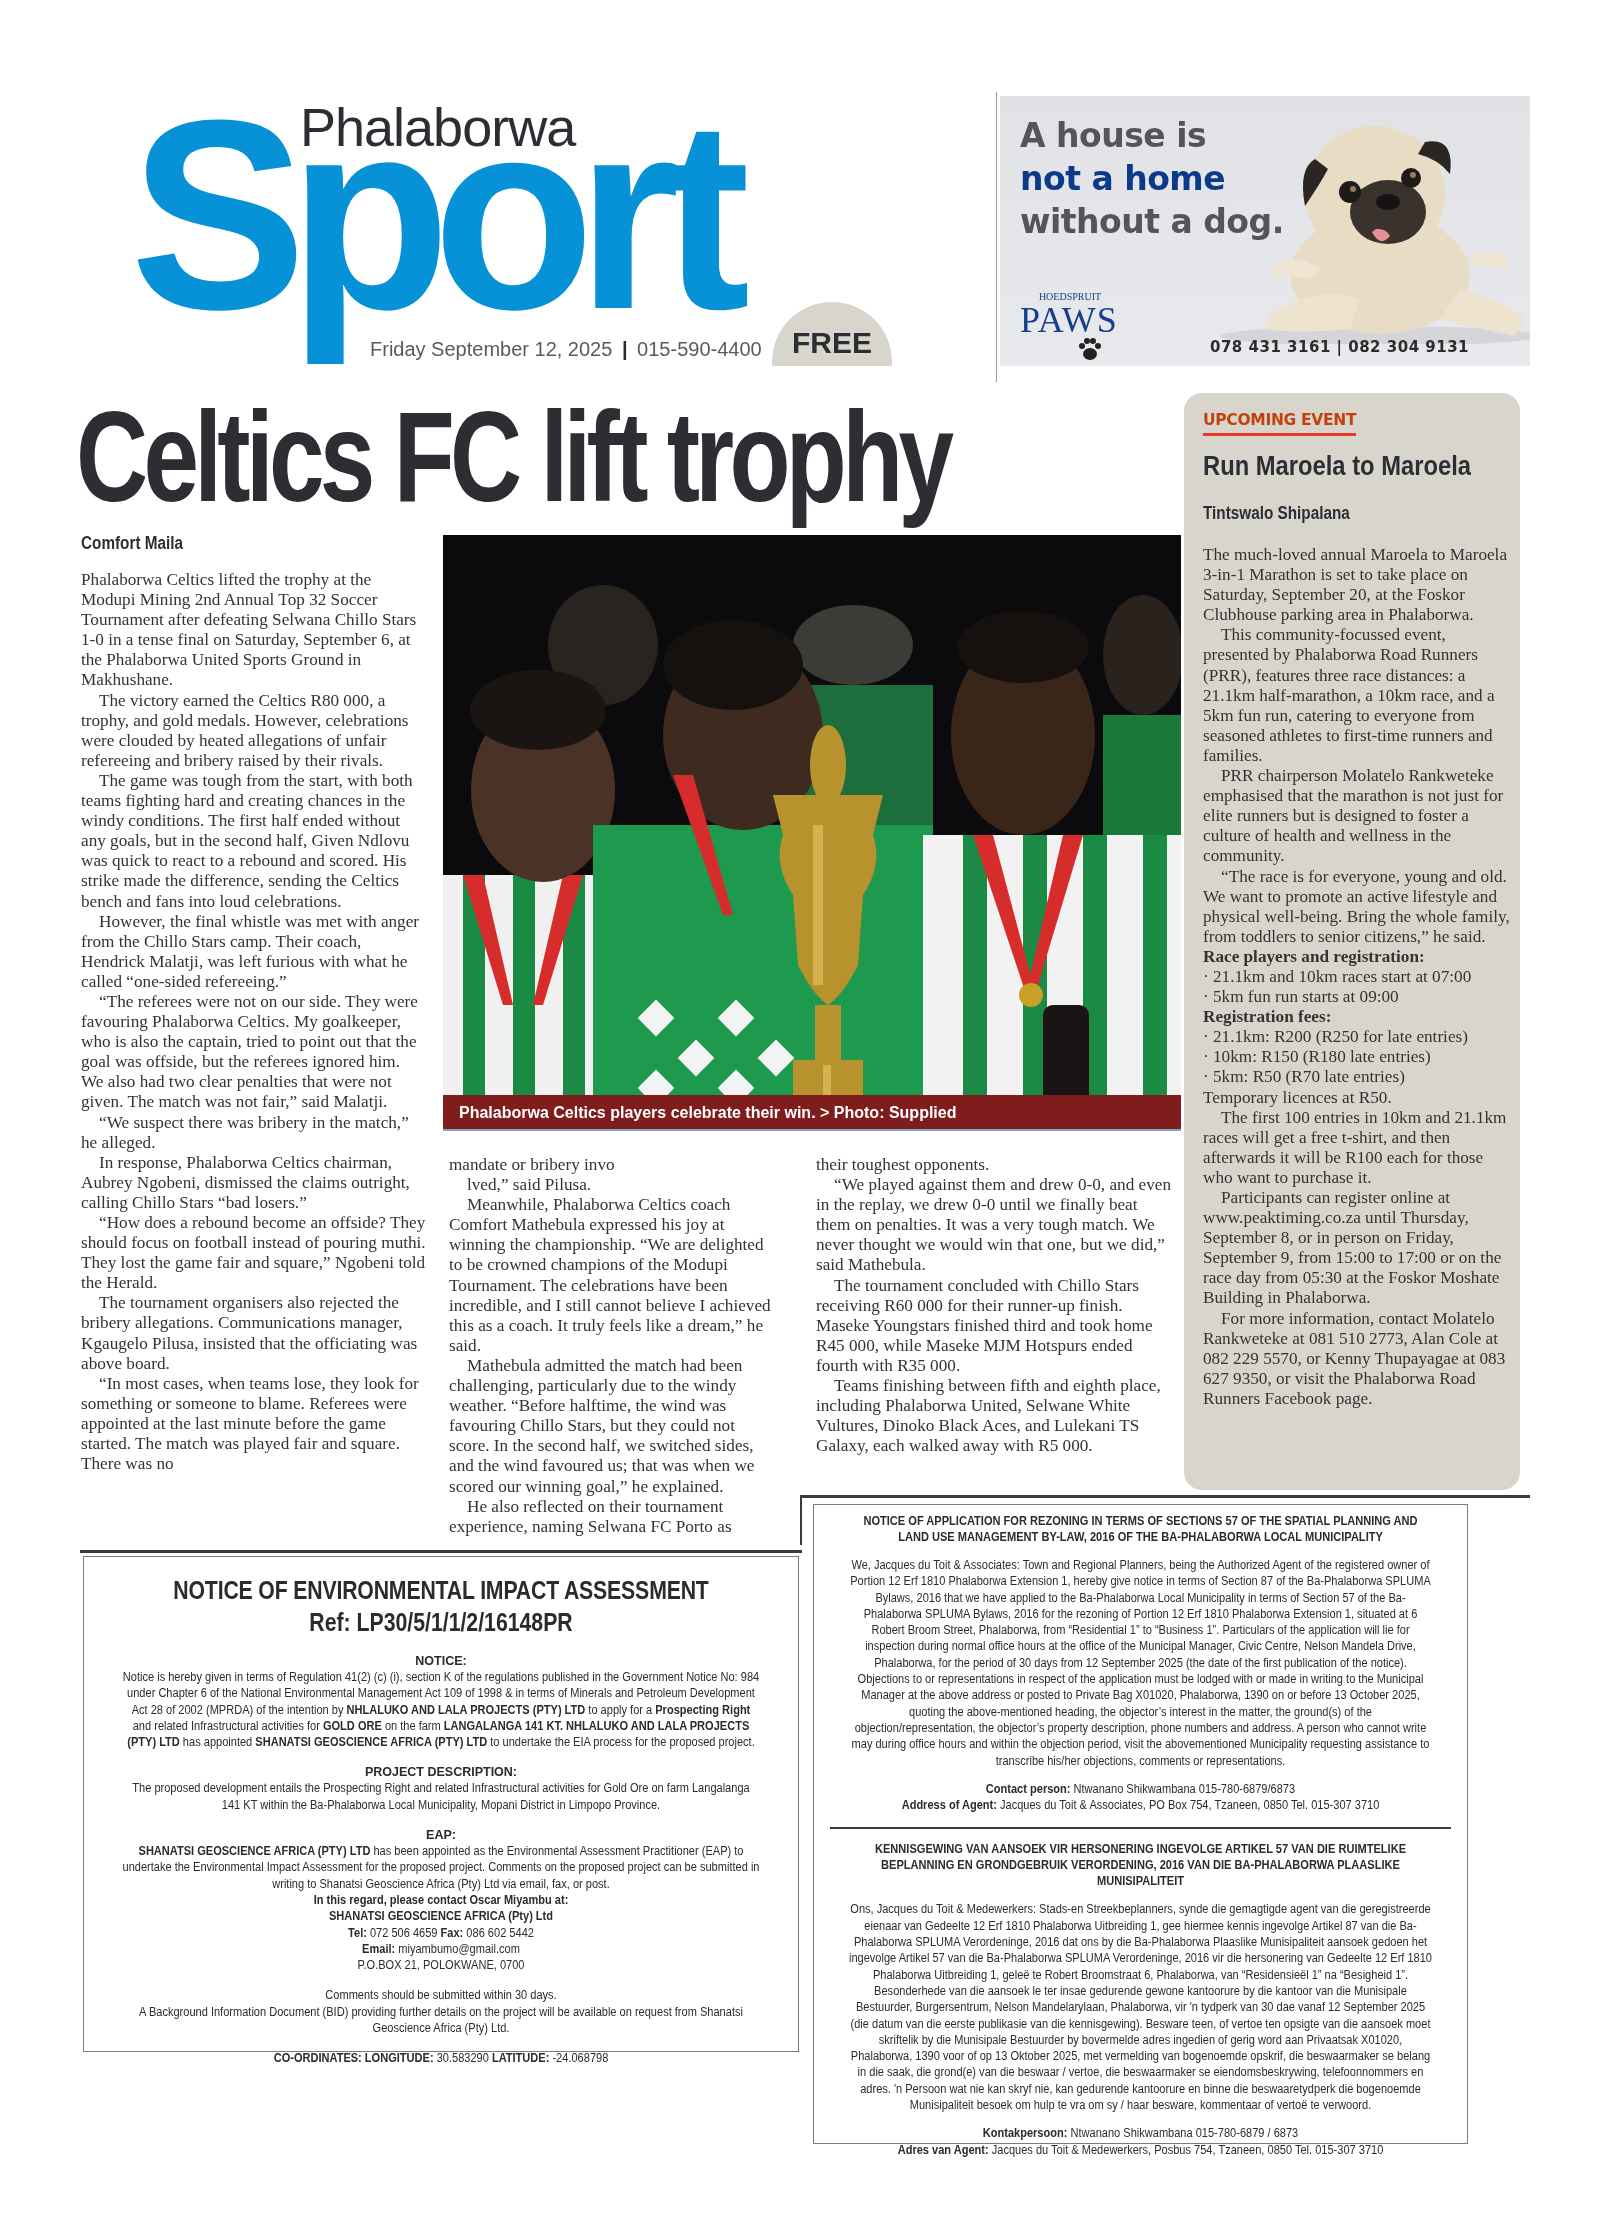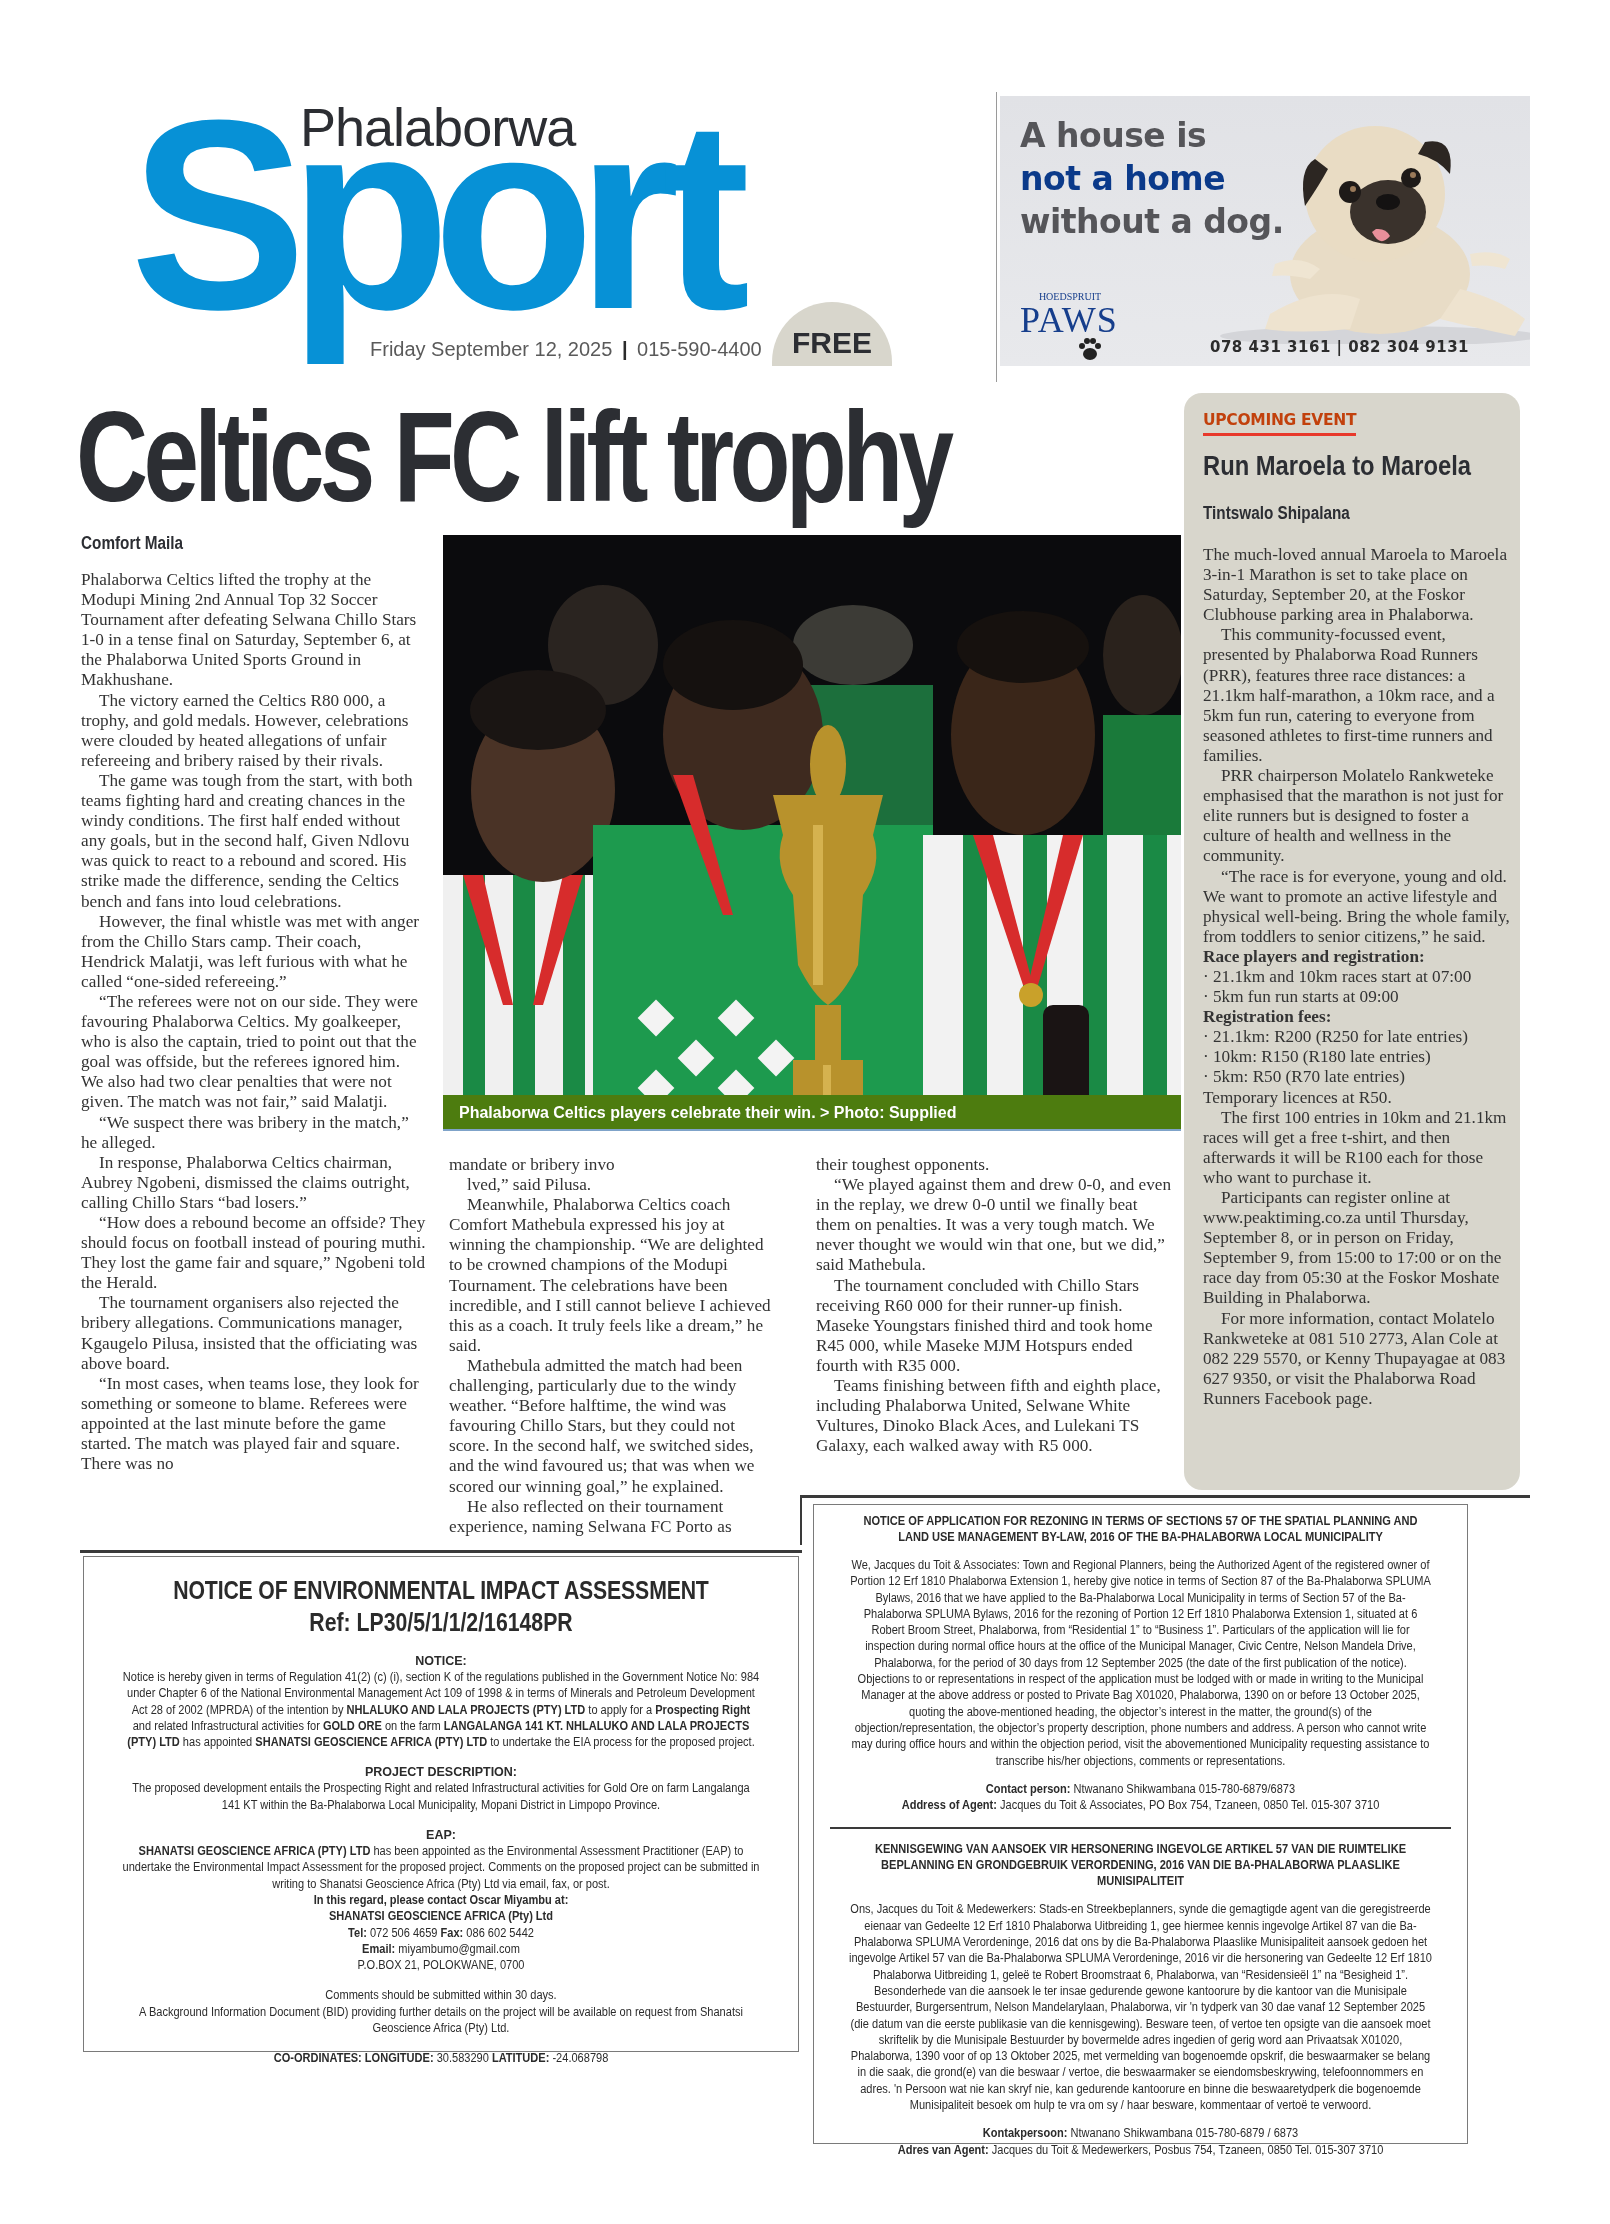--- a/index.html
+++ b/index.html
@@ -35,21 +35,21 @@
   .byline { position: absolute; left: 81px; top: 533px; font-family: "Liberation Sans", sans-serif; font-weight: 700; font-size: 18px; color: #2c2e33; transform: scaleX(0.85); transform-origin: left top; }
   .col { position: absolute; font-size: 17.2px; line-height: 20.1px; color: #333; }
   .col p { text-indent: 18px; }
   .col p.first { text-indent: 0; }
   .col-1 { left: 81px; top: 570px; width: 345px; }
   .col-2 { left: 449px; top: 1155px; width: 330px; }
   .col-3 { left: 816px; top: 1155px; width: 360px; }
 
   .photo { position: absolute; left: 443px; top: 535px; width: 738px; height: 584px; overflow: hidden; background: #0d0d0f; }
   .photo svg { display: block; }
-  .caption { position: absolute; left: 443px; top: 1095px; width: 738px; height: 36px; background: #4d7c0f; color: #ffffff; font-family: "Liberation Sans", sans-serif; font-weight: 700; font-size: 16px; line-height: 36px; padding-left: 16px; border-bottom: 2px solid #7fa3c9; }
+  .caption { position: absolute; left: 443px; top: 1095px; width: 738px; height: 36px; background: #7f1d1d; color: #ffffff; font-family: "Liberation Sans", sans-serif; font-weight: 700; font-size: 16px; line-height: 36px; padding-left: 16px; border-bottom: 2px solid #7fa3c9; }
 
   
   .event { position: absolute; left: 1184px; top: 393px; width: 336px; height: 1097px; background: #d8d6cc; border-radius: 18px; }
   .event-kicker { position: absolute; left: 19px; top: 18px; font-family: "DejaVu Sans", sans-serif; font-weight: 700; font-size: 15.5px; color: #c2410c; padding-bottom: 4px; border-bottom: 3px solid #e8392b; letter-spacing: -0.3px; }
   .event-title { position: absolute; left: 19px; top: 58px; font-family: "Liberation Sans", sans-serif; font-size: 27px; color: #2c2e33; transform: scaleX(0.88); transform-origin: left top; white-space: nowrap; }
   .event-author { position: absolute; left: 19px; top: 110px; font-family: "Liberation Sans", sans-serif; font-weight: 700; font-size: 18px; color: #2c2e33; transform: scaleX(0.85); transform-origin: left top; }
   .event-body { position: absolute; left: 19px; top: 152px; width: 310px; font-size: 17.2px; line-height: 20.1px; color: #333; }
   .event-body p { text-indent: 18px; }
   .event-body p.first, .event-body p.noindent { text-indent: 0; }
   .event-body .subhead { font-weight: 700; text-indent: 0; }

